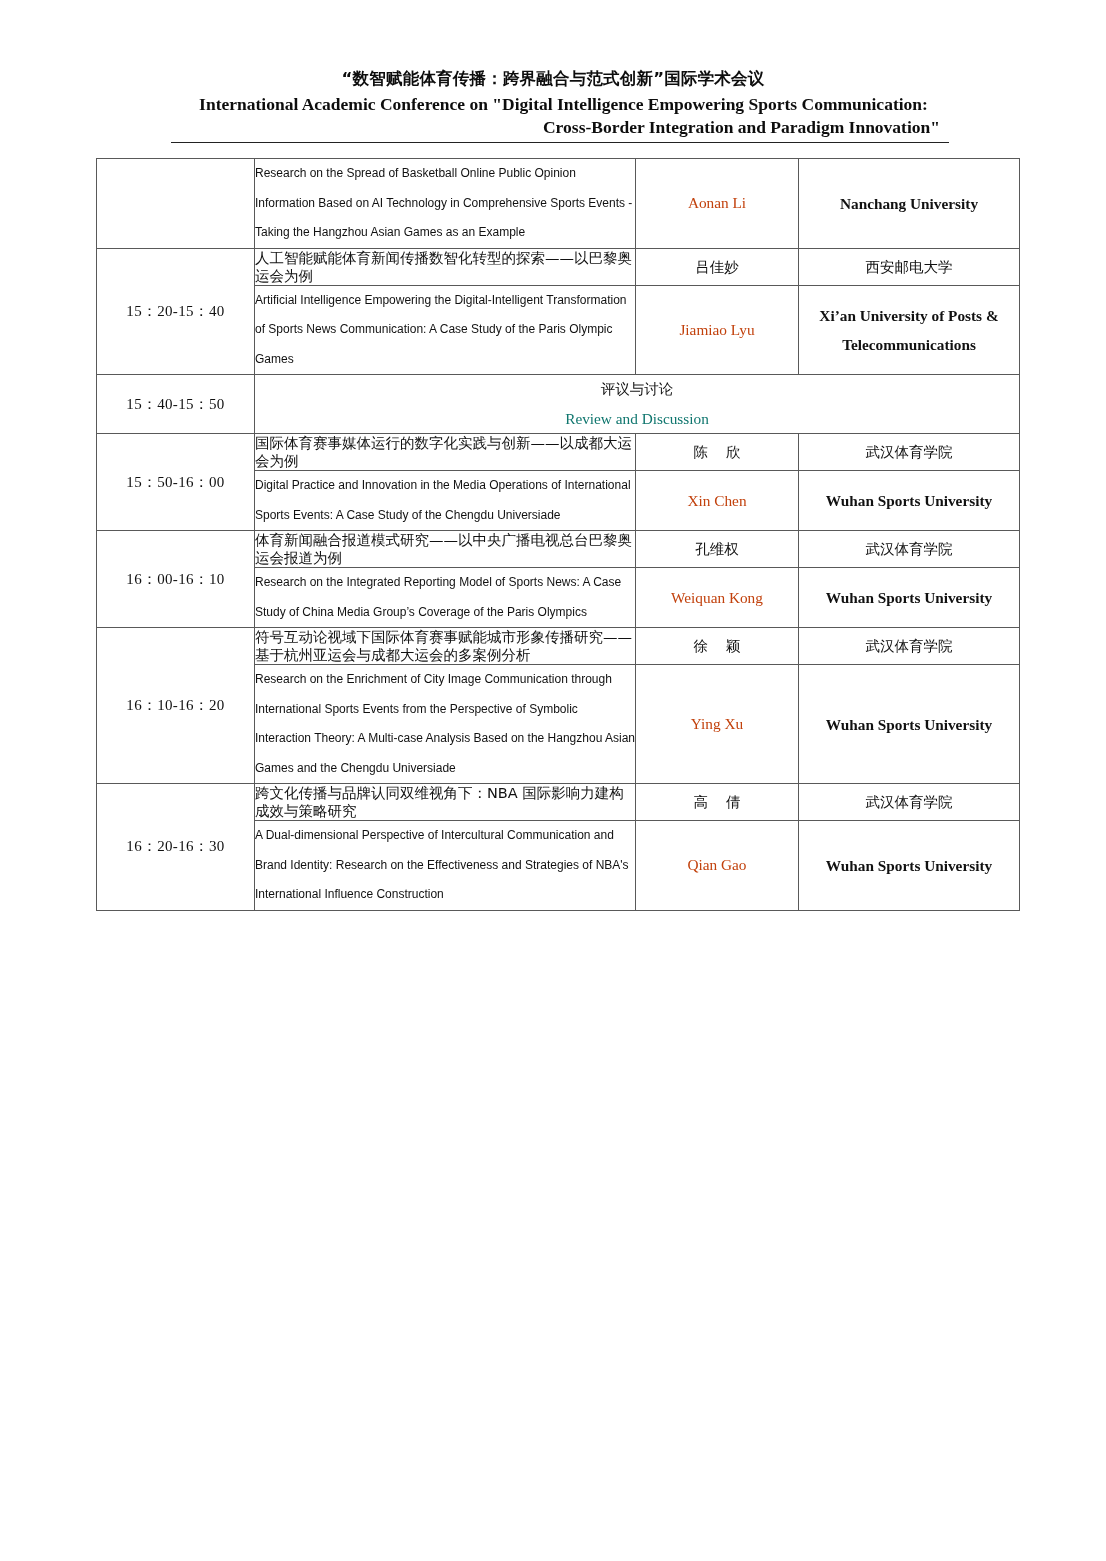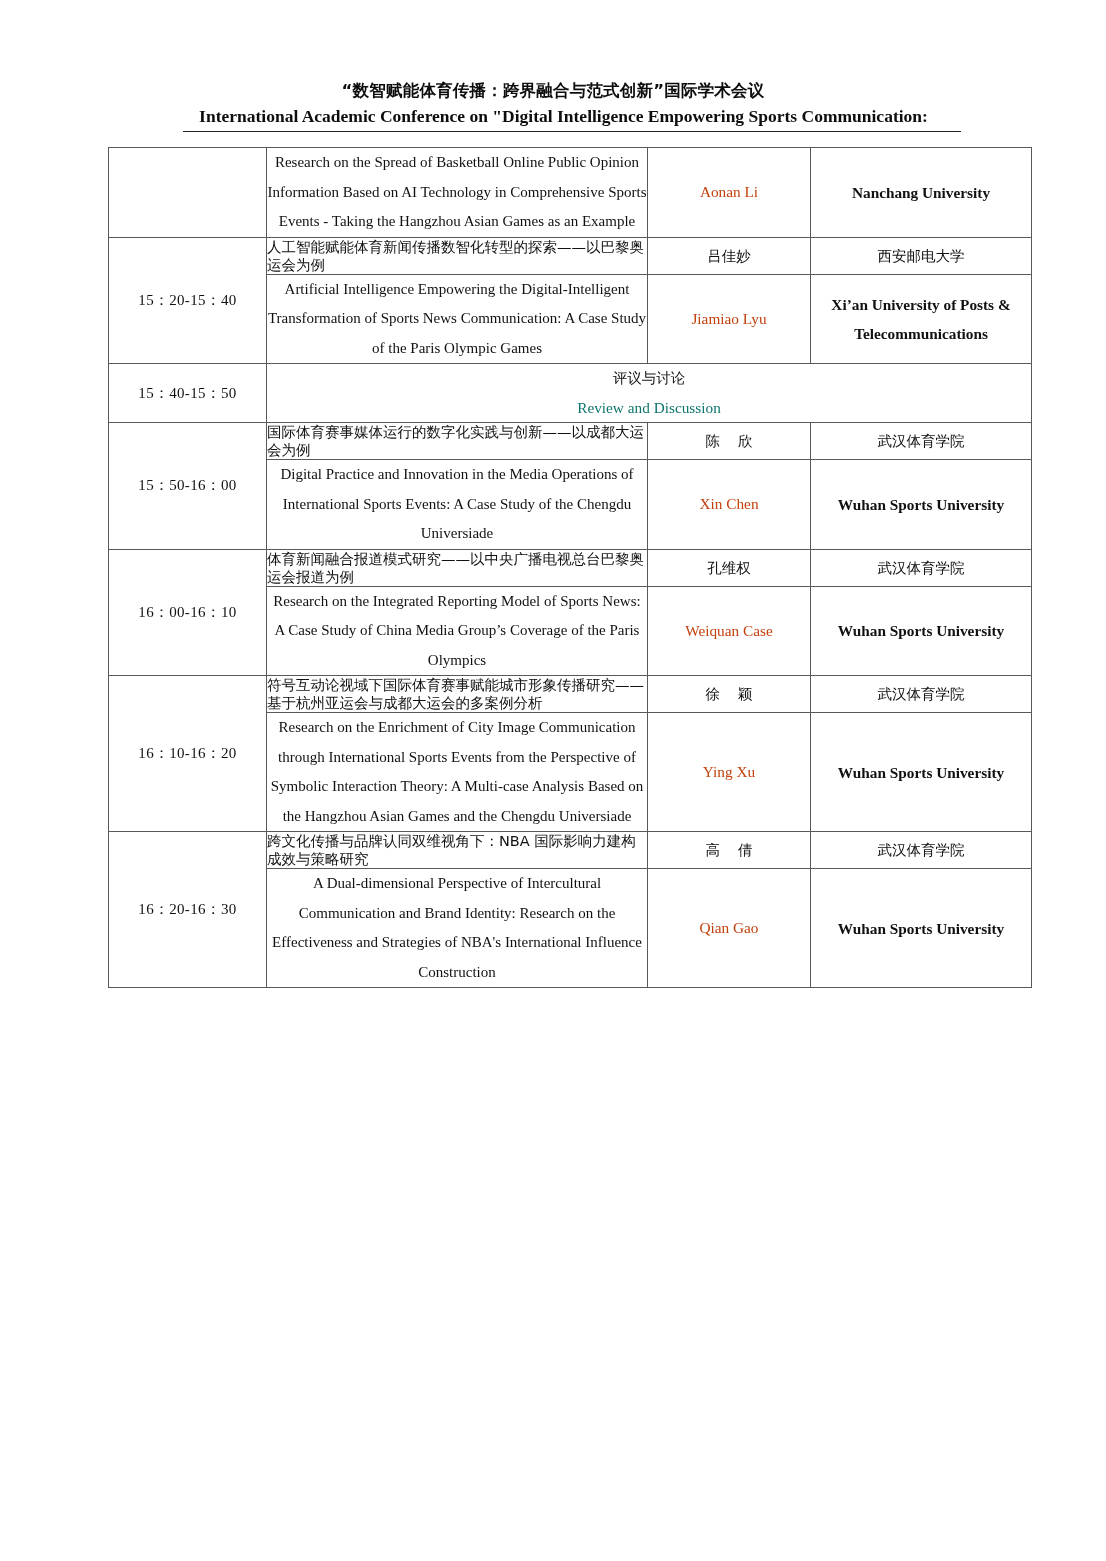--- a/index.html
+++ b/index.html
@@ -12,21 +12,21 @@
     height: 1561px;
     font-family: "Liberation Serif", "DejaVu Serif", serif;
     color: #111111;
     position: relative;
     overflow: hidden;
   }
   .page {
     width: 1106px;
     height: 1293px;
     box-sizing: border-box;
-    padding: 16px;
+    padding: 4px;
     position: relative;
   }
 
   
   .doc-header {
     padding-top: 62px;
     text-align: center;
   }
   .header-cn {
     font-family: "DejaVu Sans", sans-serif;
@@ -95,26 +95,26 @@
   }
   .cell-title-cn {
     font-family: "DejaVu Sans", sans-serif;
     font-size: 14.5px;
     line-height: 18px;
     color: #111;
     padding: 10px 14px 10px 13px;
     text-align: left;
   }
   .cell-title-en {
-    font-family: Liberation Serif, serif;
-    font-size: 15px;
+    font-family: Liberation Sans, sans-serif;
+    font-size: 12px;
     line-height: 29.5px;
     color: #111;
     padding: 10px 14px 10px 13px;
-    text-align: center;
+    text-align: left;
   }
   .cell-person-cn {
     font-family: "DejaVu Sans", sans-serif;
     font-size: 14.5px;
     line-height: 28px;
     color: #111;
     text-align: center;
     padding: 6px 4px;
   }
   .cell-person-en {
@@ -174,20 +174,21 @@
   }
 </style>
 </head>
 <body>
 
 <div class="page">
 
   <div class="doc-header">
     <div class="header-cn">“数智赋能体育传播：跨界融合与范式创新”国际学术会议</div>
     <div class="header-en">International Academic Conference on "Digital Intelligence Empowering Sports Communication:</div>
+    <div class="header-en-line2">Cross-Border Integration and Paradigm Innovation"</div>
     <div class="header-rule"></div>
   </div>
 
   <div class="sched-wrap">
     <table class="schedule">
       <colgroup>
         <col class="col-time">
         <col class="col-title">
         <col class="col-author">
         <col class="col-org">
@@ -234,21 +235,21 @@
         </tr>
 
         <tr>
           <td class="cell-time" rowspan="2">16：00-16：10</td>
           <td class="cell-title-cn">体育新闻融合报道模式研究——以中央广播电视总台巴黎奥运会报道为例</td>
           <td class="cell-person-cn">孔维权</td>
           <td class="cell-org-cn">武汉体育学院</td>
         </tr>
         <tr>
           <td class="cell-title-en">Research on the Integrated Reporting Model of Sports News: A Case Study of China Media Group’s Coverage of the Paris Olympics</td>
-          <td class="cell-person-en">Weiquan Case</td>
+          <td class="cell-person-en">Weiquan Kong</td>
           <td class="cell-org-en">Wuhan Sports University</td>
         </tr>
 
         <tr>
           <td class="cell-time" rowspan="2">16：10-16：20</td>
           <td class="cell-title-cn">符号互动论视域下国际体育赛事赋能城市形象传播研究——基于杭州亚运会与成都大运会的多案例分析</td>
           <td class="cell-person-cn"><span>徐</span><span class="name-gap"></span><span>颖</span></td>
           <td class="cell-org-cn">武汉体育学院</td>
         </tr>
         <tr>

